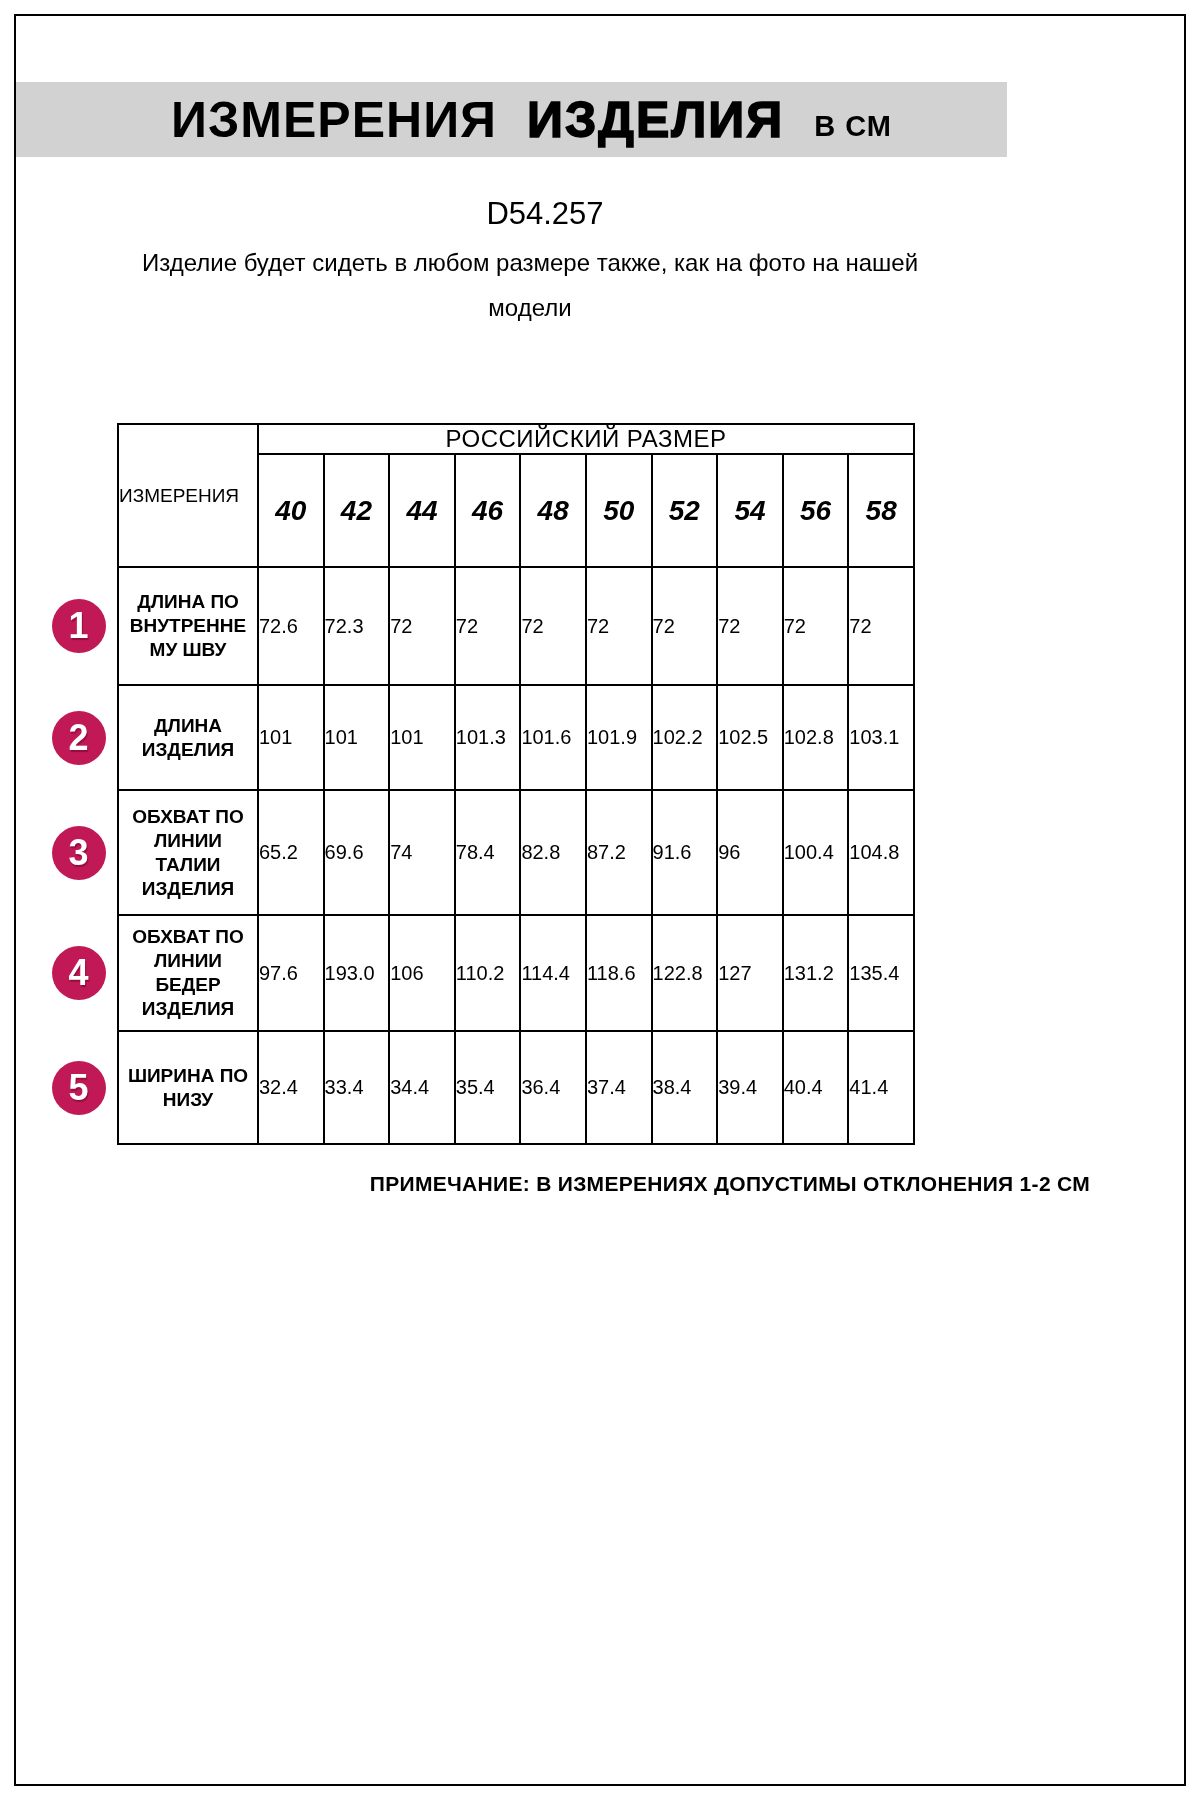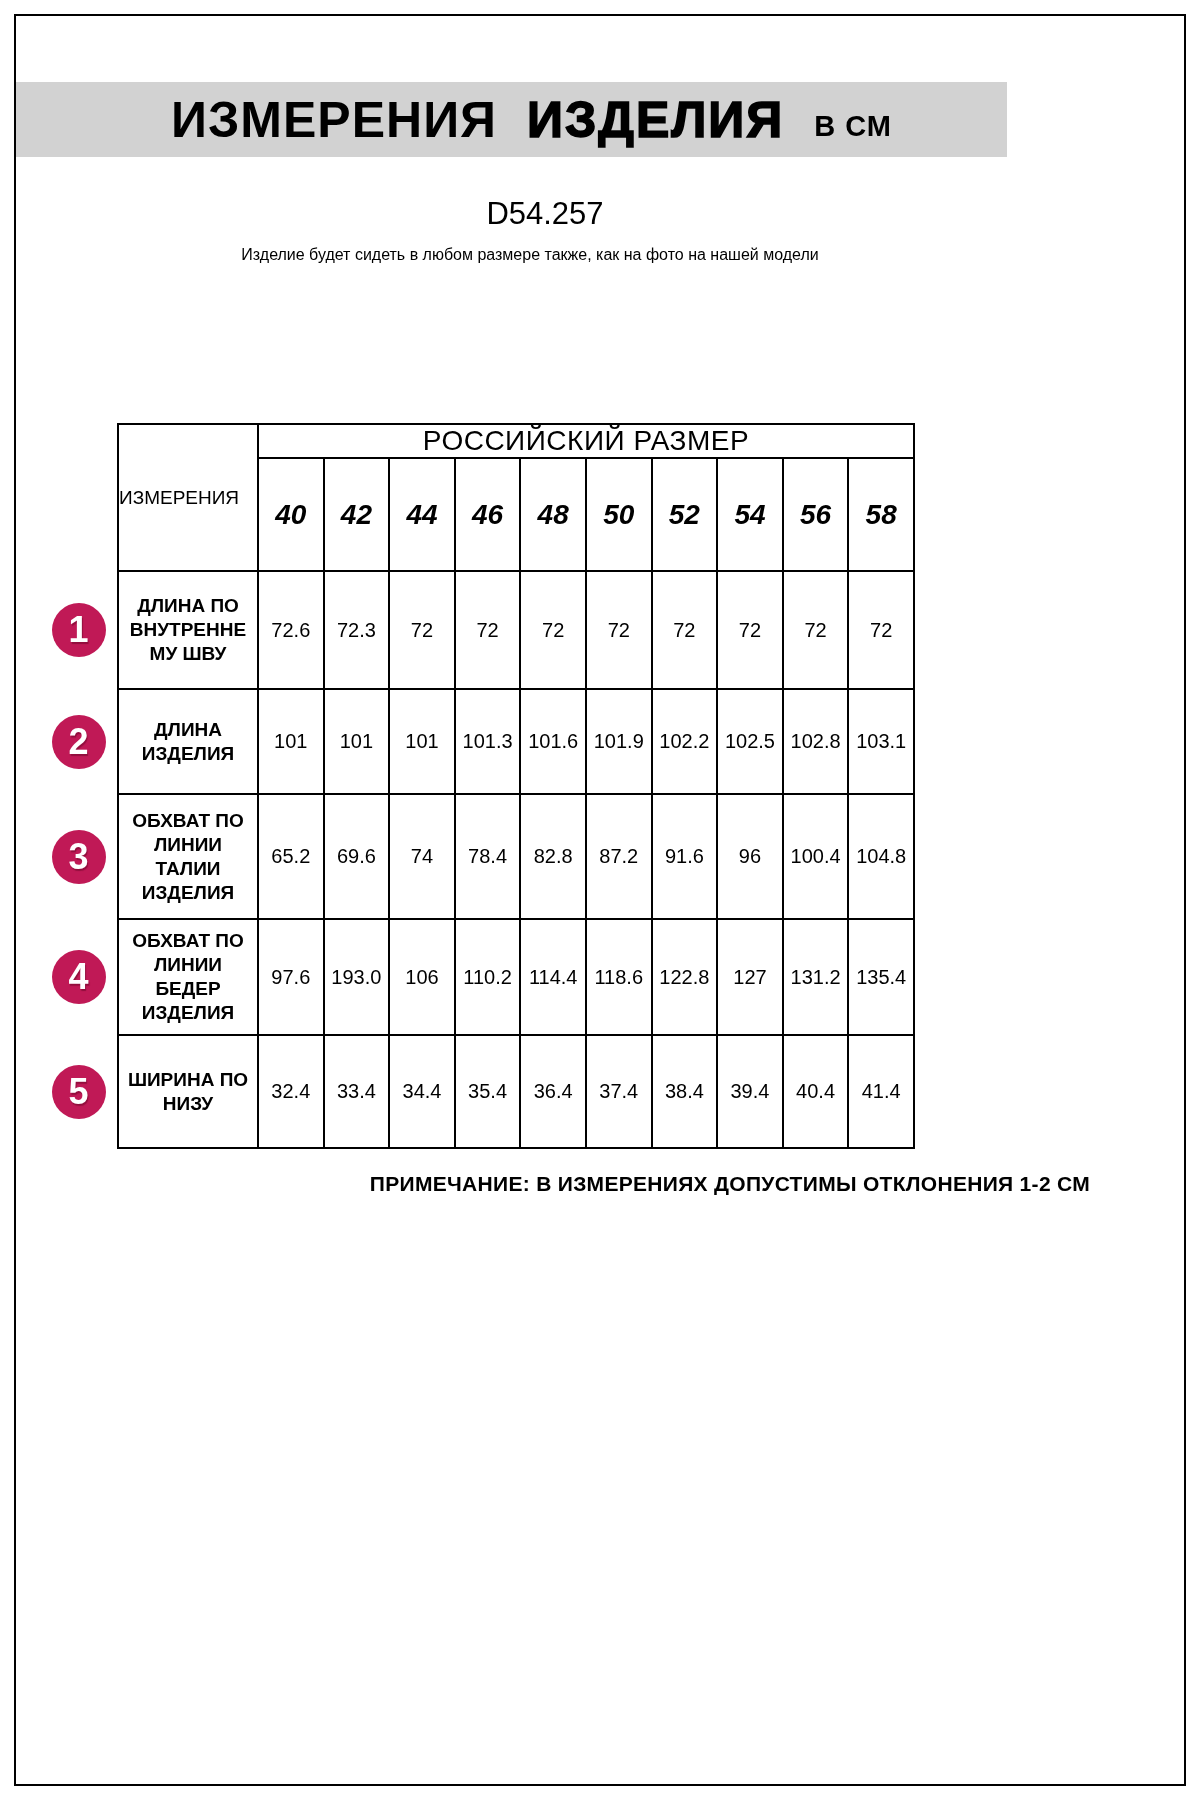--- a/index.html
+++ b/index.html
@@ -15,45 +15,45 @@
     position:absolute; left:16px; top:82px; width:991px; height:75px;
     background:var(--band-color);
     display:flex; align-items:center; justify-content:center; gap:30px;
     padding-left:40px;
   }
   .t1 { font-size:50px; font-weight:700; letter-spacing:1px; }
   .t2 { font-size:50px; font-weight:700; -webkit-text-stroke:1.6px #000; letter-spacing:2px; }
   .t3 { font-size:29px; font-weight:700; margin-top:14px; letter-spacing:1px; }
 
   .article  { position:absolute; top:196px; left:0; width:1090px; text-align:center; font-size:31px; }
-  .subtitle { position:absolute; top:240px; left:120px; width:820px; text-align:center; font-size:16px; line-height:29px; }
+  .subtitle { position:absolute; top:240px; left:120px; width:820px; text-align:center; font-size:24px; line-height:45px; }
 
   .table-wrap { position:absolute; left:40px; top:423px; }
   table.mtable { border-collapse:collapse; table-layout:fixed; width:875px; }
   .mtable th, .mtable td { border:2px solid #000; padding:0; }
   .mtable .badge-cell { border:none; background:transparent; vertical-align:middle; }
   col.c-badge { width:78px; }
   col.c-label { width:140px; }
 
   tr.group-row { height:29px; }
   tr.sizes-row { height:113px;font-style:italic; }
   tbody tr:nth-child(1) { height:118px; }
   tbody tr:nth-child(2) { height:105px; }
   tbody tr:nth-child(3) { height:125px; }
   tbody tr:nth-child(4) { height:116px; }
   tbody tr:nth-child(5) { height:113px; }
 
   .corner { font-size:19px; font-weight:400; text-align:left; vertical-align:middle; padding-left:5px; }
-  .group  { font-size:28px; font-weight:400; text-align:center; vertical-align:middle; letter-spacing:0.5px; }
+  .group  { font-size:24px; font-weight:400; text-align:center; vertical-align:middle; letter-spacing:0.5px; }
   th.size { font-size:28px; font-weight:700; text-align:center; vertical-align:middle; }
   td.label {
     font-size:19px; font-weight:700; text-align:center; vertical-align:middle;
     line-height:24px; white-space:pre-line;
   }
-  td.val  { font-size:20px; text-align:center; vertical-align:middle; }
+  td.val  { font-size:20px; vertical-align:middle; }
 
   .badge {
     width:54px; height:54px; border-radius:50%; background:var(--badge-color);
     color:#fff; font-size:36px; font-weight:700; line-height:54px; text-align:center;
     margin:0 auto; text-shadow:1px 2px 1px rgba(90,0,30,0.45);
   }
 
   .note {
     position:absolute; top:1172px; left:0; width:1090px; text-align:right;
     font-size:21px; font-weight:700; letter-spacing:0.3px;

